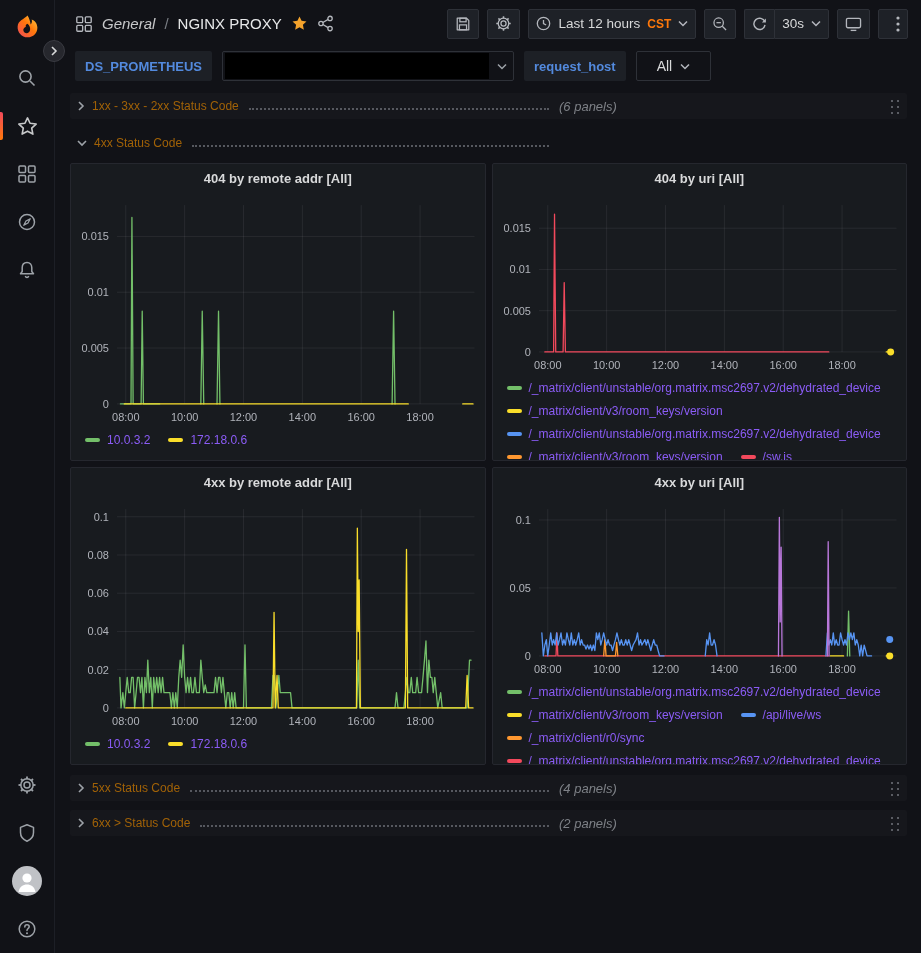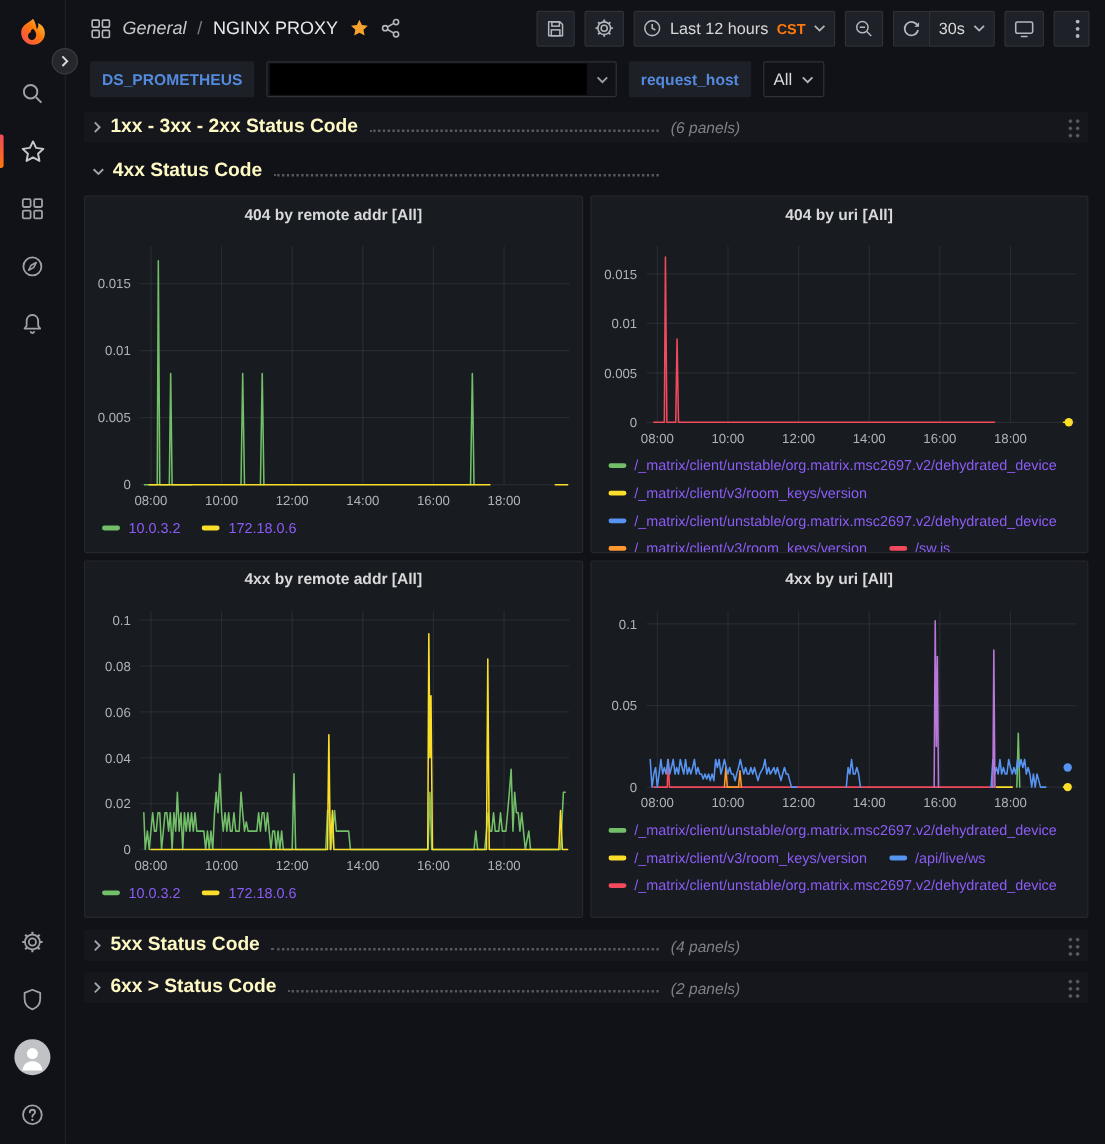--- a/index.html
+++ b/index.html
@@ -40,31 +40,31 @@
   .btn-group .tool-btn:last-child { border-radius:0 2px 2px 0; }
   .interval { color:#d8d9da; }
 
   .submenu { height:38px; flex:none; display:flex; align-items:center; gap:10px; padding:0 14px 0 20px; }
   .var-label { height:30px; display:flex; align-items:center; padding:0 10px; background:#1d2026;
     color:#538ade; font-weight:700; font-size:13px; border-radius:2px; cursor:pointer; }
   .var-select { height:30px; width:292px; border:1px solid #2e3138; border-radius:2px; display:flex;
     align-items:center; background:#111217; cursor:pointer; }
   .redacted { flex:1; height:26px; margin:0 2px 0 2px; background:#000; }
   .chev-slot { width:22px; display:flex; justify-content:center; color:#9da2a8; }
-  .host-value { height:30px; border:1px solid #2e3138; border-radius:2px; padding:0 8px; display:flex;
+  .host-value { height:30px; border:1px solid #2e3138; border-radius:2px; padding:0 20px; display:flex;
     align-items:center; gap:8px; color:#d8d9da; font-size:14px; cursor:pointer; }
 
   
   .dash { flex:1; padding:8px 14px 0 15px; overflow:hidden; }
   .row-head { height:26px; display:flex; align-items:center; padding:0 7px; border-radius:2px;
     cursor:pointer; }
   .row-head.bar { background:#16171c; }
   .row-head-left { display:flex; align-items:center; width:482px; min-width:0; }
   .row-chev { display:flex; align-items:center; margin-right:7px; color:#9da2a8; }
-  .row-title { font-weight:700; font-size:16px; color:#fef9c3; white-space:nowrap; }
+  .row-title { font-weight:400; font-size:12px; color:#a16207; white-space:nowrap; }
   .leader { flex:1; margin:0 10px; border-bottom:2px dotted #56585f; transform:translateY(3px); }
   .panel-count { font-style:italic; color:#7d8086; font-size:13px; white-space:nowrap; }
   .drag-handle { margin-left:auto; width:11px; height:17px;
     background-image:radial-gradient(circle, #5a5c63 1.3px, transparent 1.5px);
     background-size:6px 6px; background-position:0 0; cursor:grab; }
   .mb11 { margin-bottom:11px; }
   .mb7  { margin-bottom:7px; }
   .mt10 { margin-top:10px; }
   .mb9  { margin-bottom:9px; }
 
@@ -517,20 +517,26 @@
                   <span class="swatch" style="background: rgb(250, 222, 42);"></span>
                   <span>/_matrix/client/v3/room_keys/version</span>
                 </span>
                 <span class="legend-item">
                   <span class="swatch" style="background: rgb(87, 148, 242);"></span>
                   <span>/api/live/ws</span>
                 </span>
               </div>
               <div class="legend-row">
                 <span class="legend-item">
+                  <span class="swatch" style="background: rgb(255, 152, 48);"></span>
+                  <span>/_matrix/client/r0/sync</span>
+                </span>
+              </div>
+              <div class="legend-row">
+                <span class="legend-item">
                   <span class="swatch" style="background: rgb(242, 73, 92);"></span>
                   <span>/_matrix/client/unstable/org.matrix.msc2697.v2/dehydrated_device</span>
                 </span>
               </div>
             </div>
         </div>
       </div>
 
       <div class="row-head bar mt10 mb9">
         <div class="row-head-left">

